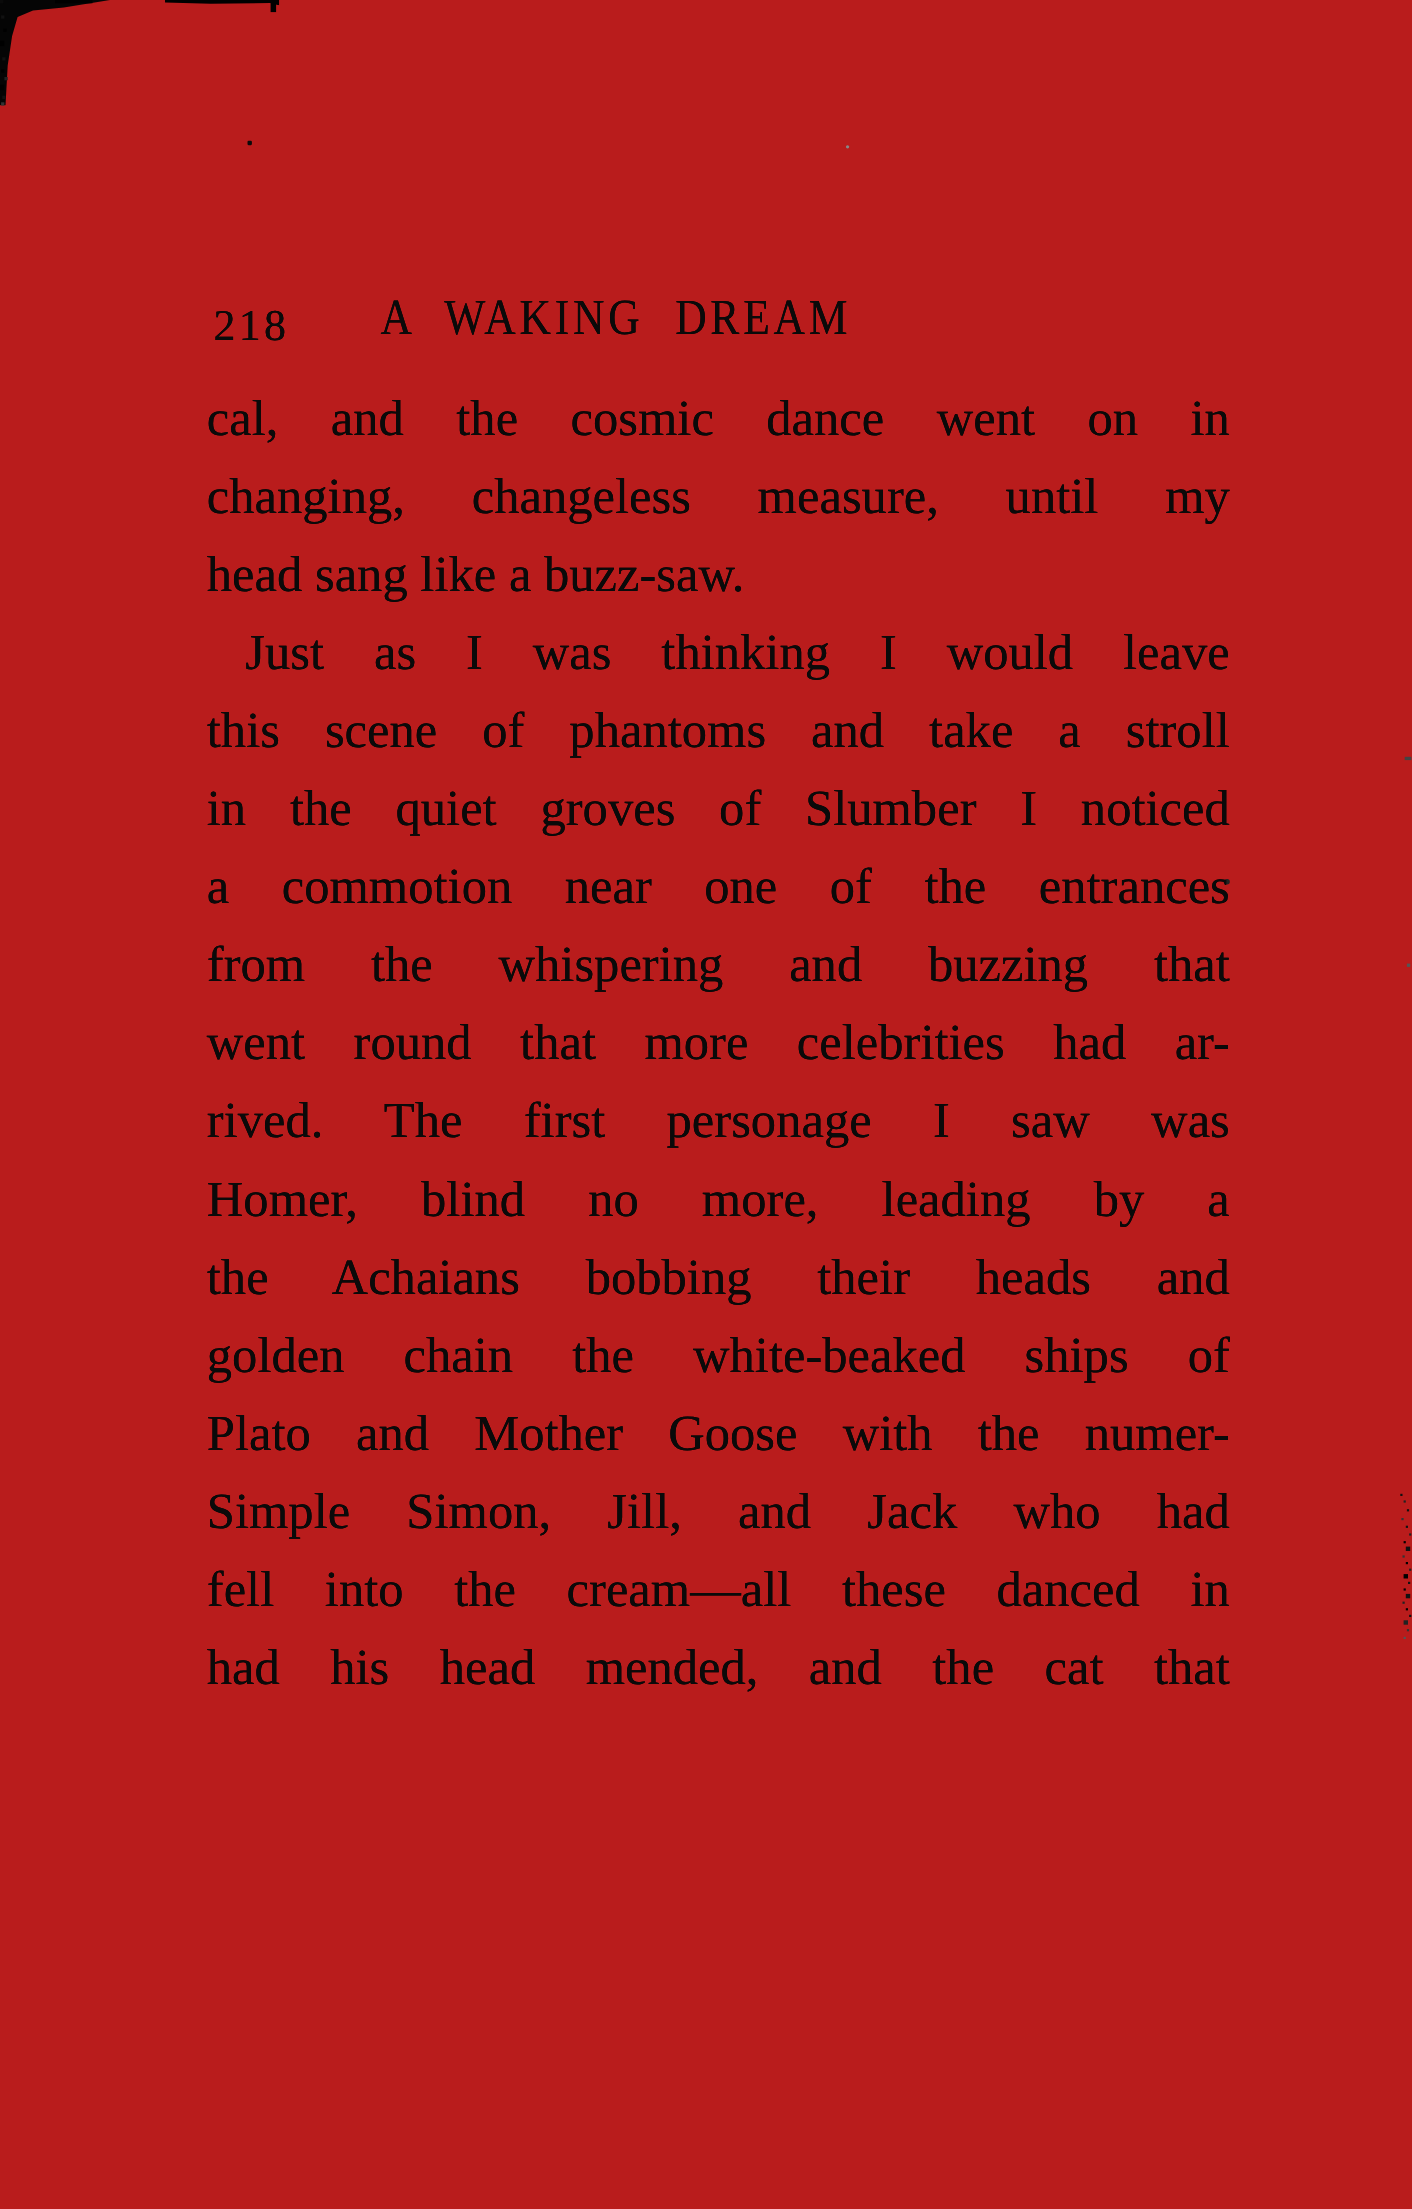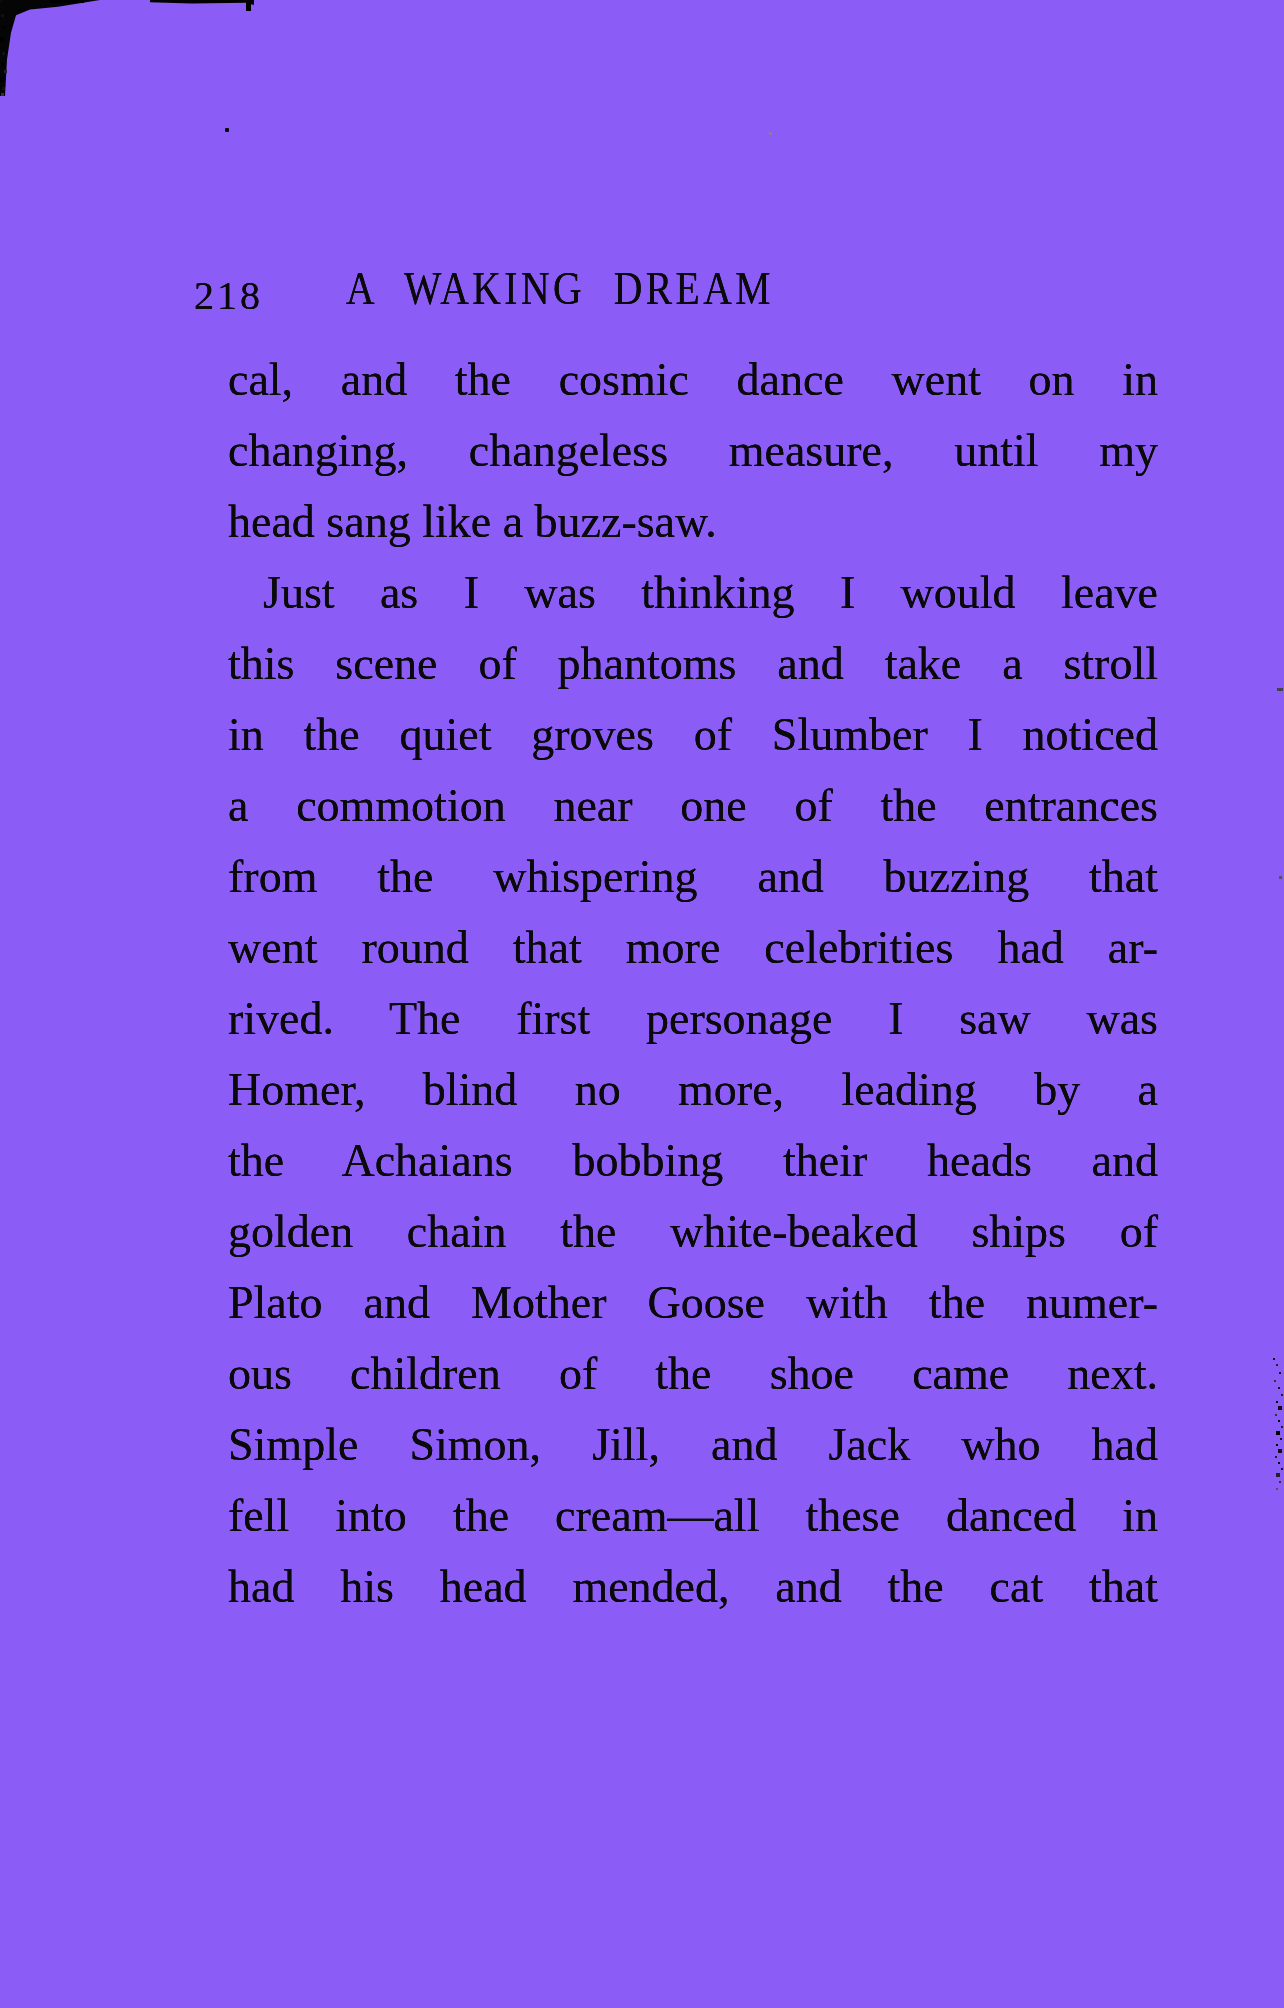--- a/index.html
+++ b/index.html
@@ -4,21 +4,21 @@
 <style>
   html, body {
     margin: 0;
     padding: 0;
     background: #e8e8e8;
   }
   .page {
     position: relative;
     width: 1284px;
     height: 2008px;
-    background: #8b5cf6;
+    background: #b91c1c;
     overflow: hidden;
     font-family: "Liberation Serif", serif;
     color: #0a0a0a;
   }
 
   
   .header {
     position: absolute;
     left: 188px;
     top: 260px;
@@ -48,21 +48,20 @@
 
   
   .body-text {
     position: absolute;
     left: 188px;
     top: 344px;
     width: 930px;
     font-size: 46px;
     line-height: 71px;
     text-shadow: 0 0 0.5px #000;
-    margin-left: 40px;
   }
   .line {
     width: 100%;
     white-space: normal;
     text-align: justify;
     text-align-last: left;
   }
   .line.j { text-align-last: justify; }
   .line.indent { text-indent: 35px; }
 
@@ -128,19 +127,18 @@
       <div class="line j">this scene of phantoms and take a stroll</div>
       <div class="line j">in the quiet groves of Slumber I noticed</div>
       <div class="line j">a commotion near one of the entrances</div>
       <div class="line j">from the whispering and buzzing that</div>
       <div class="line j">went round that more celebrities had ar-</div>
       <div class="line j">rived.  The first personage I saw was</div>
       <div class="line j">Homer, blind no more, leading by a</div>
       <div class="line j">the Achaians bobbing their heads and</div>
       <div class="line j">golden chain the white-beaked ships of</div>
       <div class="line j">Plato and Mother Goose with the numer-</div>
-      <div class="line j">ous children of the shoe came next.</div>
       <div class="line j">Simple Simon, Jill, and Jack who had</div>
       <div class="line j">fell into the cream—all these danced in</div>
       <div class="line j">had his head mended, and the cat that</div>
     </div>
 
 </div>
 
 </body></html>

